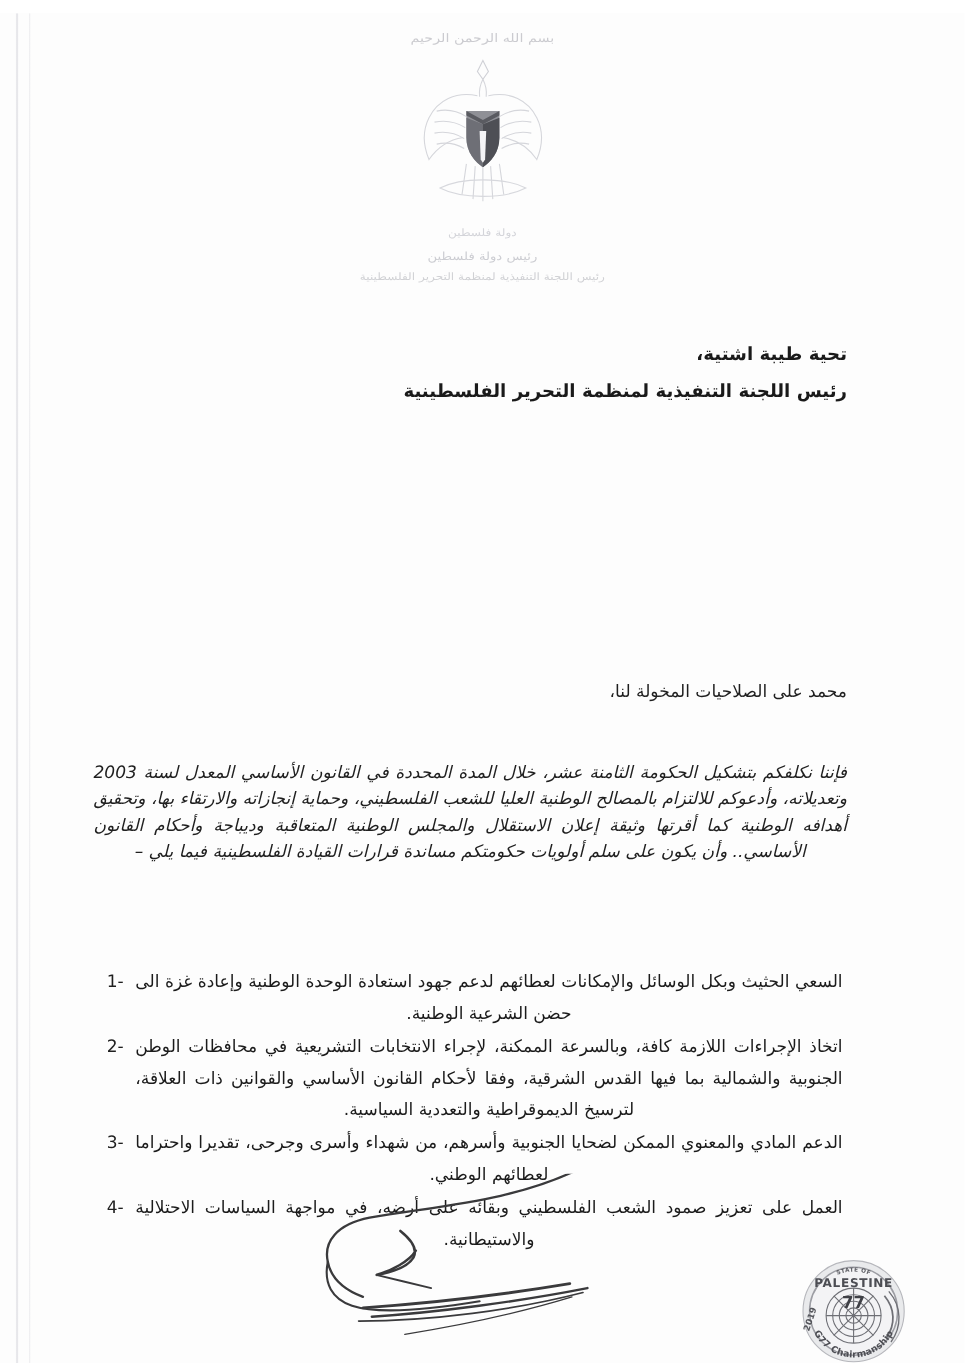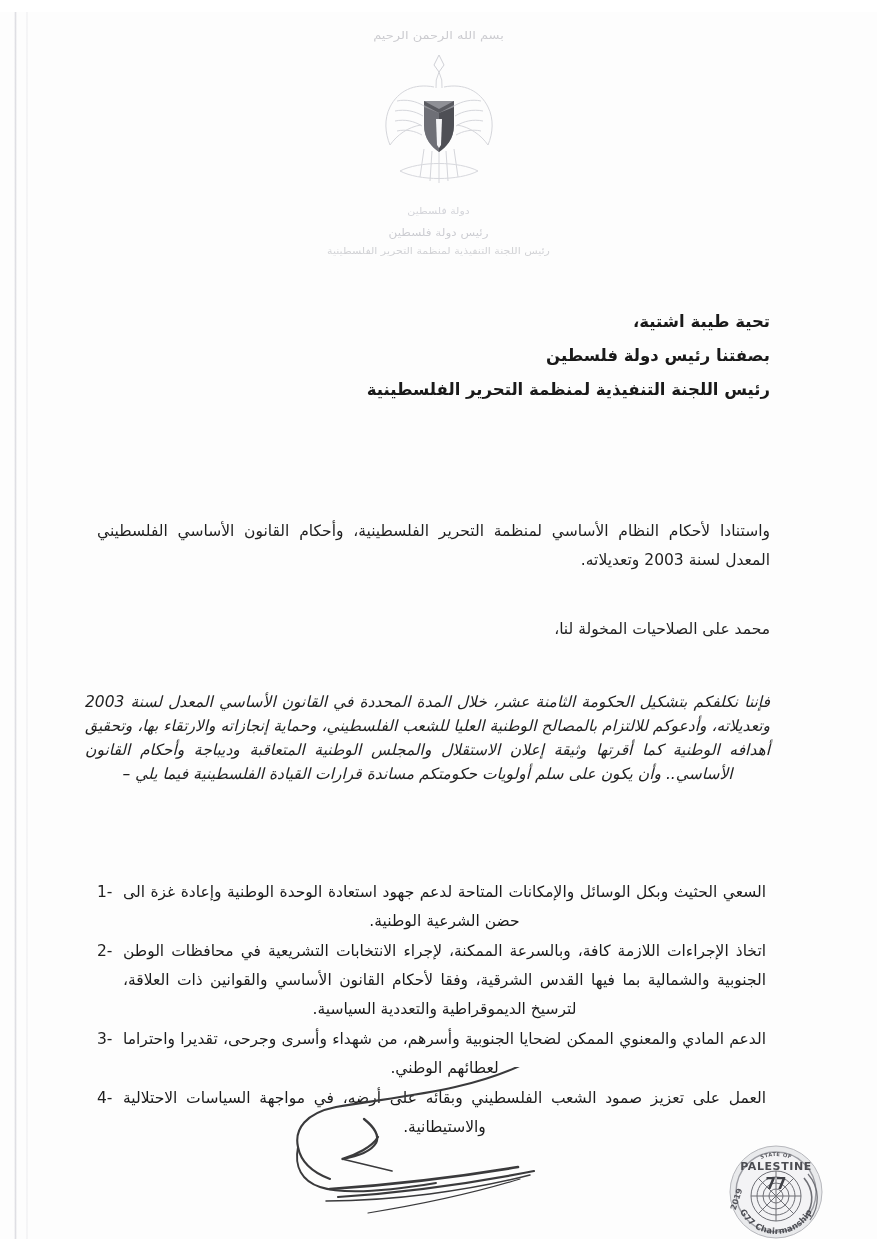--- a/index.html
+++ b/index.html
@@ -210,34 +210,32 @@
       </svg>
     </div>
 
     <div class="lh-line lh-1">دولة فلسطين</div>
     <div class="lh-line lh-2">رئيس دولة فلسطين</div>
     <div class="lh-line lh-3">رئيس اللجنة التنفيذية لمنظمة التحرير الفلسطينية</div>
   </div>
 
   <div class="salutation">
     <div class="sal-line">تحية طيبة اشتية،</div>
-    <div class="sal-line">بصفتنا رئيس دولة فلسطين</div>
     <div class="sal-line">رئيس اللجنة التنفيذية لمنظمة التحرير الفلسطينية</div>
   </div>
 
-  <div class="para para-basis">واستنادا لأحكام النظام الأساسي لمنظمة التحرير الفلسطينية، وأحكام القانون الأساسي الفلسطيني المعدل لسنة 2003 وتعديلاته.</div>
 
   <div class="para para-authority">محمد على الصلاحيات المخولة لنا،</div>
 
   <div class="para para-main">فإننا نكلفكم بتشكيل الحكومة الثامنة عشر، خلال المدة المحددة في القانون الأساسي المعدل لسنة 2003 وتعديلاته، وأدعوكم للالتزام بالمصالح الوطنية العليا للشعب الفلسطيني، وحماية إنجازاته والارتقاء بها، وتحقيق أهدافه الوطنية كما أقرتها وثيقة إعلان الاستقلال والمجلس الوطنية المتعاقبة وديباجة وأحكام القانون الأساسي.. وأن يكون على سلم أولويات حكومتكم مساندة قرارات القيادة الفلسطينية فيما يلي –</div>
 
   <ol class="decree-list">
     <li class="decree-item item-1">
       <span class="item-num">1-</span>
-      <span class="item-text">السعي الحثيث وبكل الوسائل والإمكانات المتاحة لدعم جهود استعادة الوحدة الوطنية وإعادة غزة الى حضن الشرعية الوطنية.</span>
+      <span class="item-text">السعي الحثيث وبكل الوسائل والإمكانات لعطائهم لدعم جهود استعادة الوحدة الوطنية وإعادة غزة الى حضن الشرعية الوطنية.</span>
     </li>
     <li class="decree-item item-2">
       <span class="item-num">2-</span>
       <span class="item-text">اتخاذ الإجراءات اللازمة كافة، وبالسرعة الممكنة، لإجراء الانتخابات التشريعية في محافظات الوطن الجنوبية والشمالية بما فيها القدس الشرقية، وفقا لأحكام القانون الأساسي والقوانين ذات العلاقة، لترسيخ الديموقراطية والتعددية السياسية.</span>
     </li>
     <li class="decree-item item-3">
       <span class="item-num">3-</span>
       <span class="item-text">الدعم المادي والمعنوي الممكن لضحايا الجنوبية وأسرهم، من شهداء وأسرى وجرحى، تقديرا واحتراما لعطائهم الوطني.</span>
     </li>
     <li class="decree-item item-4">

